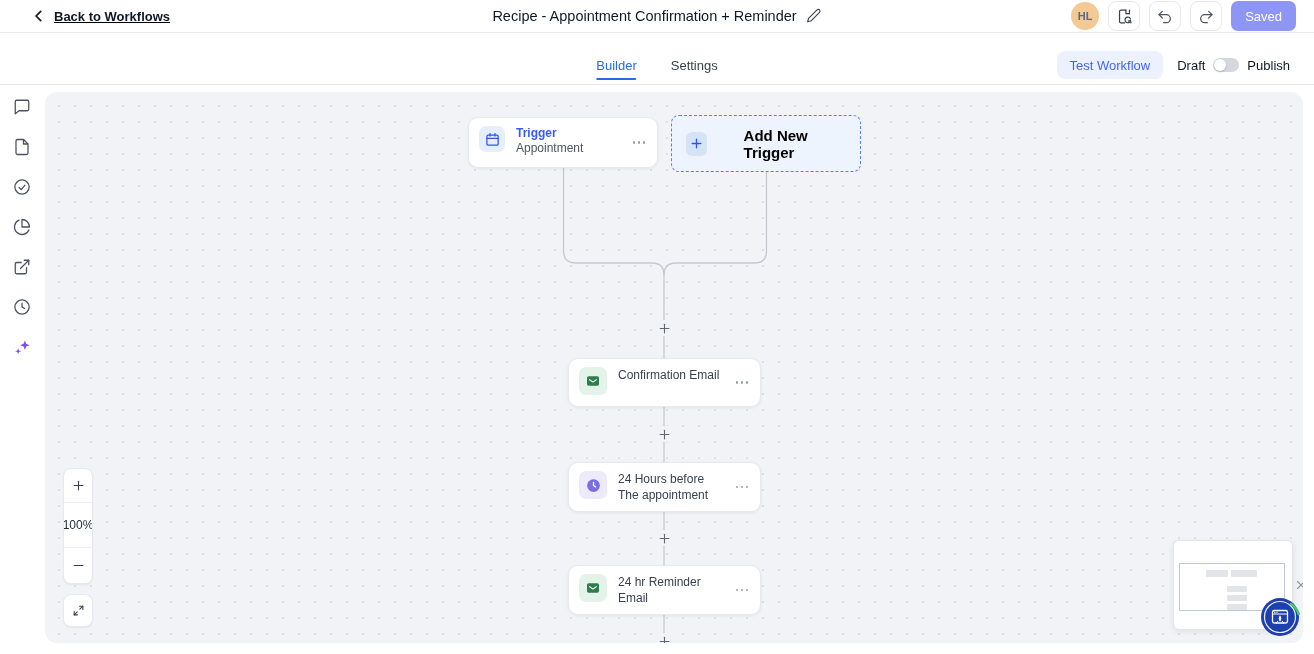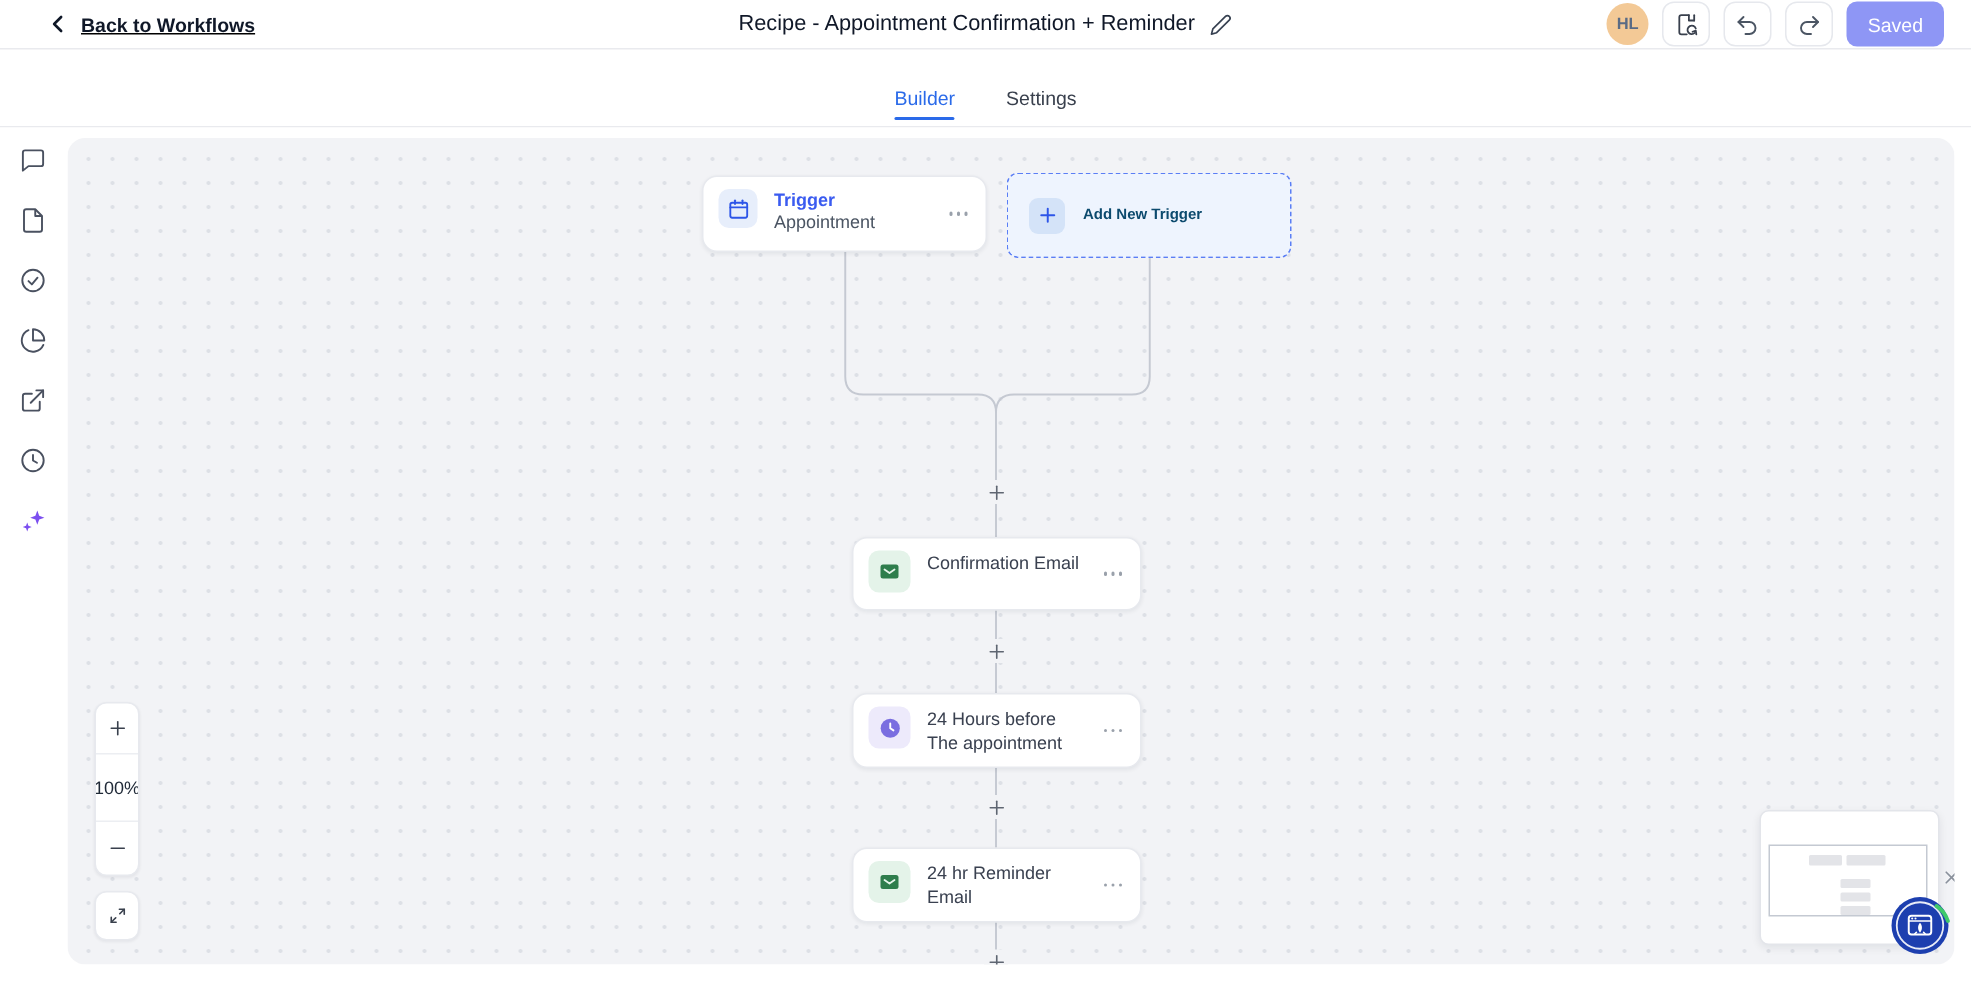--- a/index.html
+++ b/index.html
@@ -1,20 +1,20 @@
 <!DOCTYPE html>
 <html><head>
 <meta charset="utf-8">
 <style>
   * { margin:0; padding:0; box-sizing:border-box; }
   html,body { width:1314px; height:654px; background:#fff; font-family:"Liberation Sans","DejaVu Sans",sans-serif; overflow:hidden; }
   .header { position:absolute; top:0; left:0; width:1314px; height:33px; background:#fff; border-bottom:1px solid #e9eaee; display:flex; align-items:center;text-decoration:underline; }
   .back-btn { display:flex; align-items:center; gap:8px; margin-left:32px; cursor:pointer; }
   .back-btn span { font-size:13px; font-weight:700; color:#101828; }
-  .title-wrap { position:absolute; left:50%; transform:translateX(-50%); display:flex; align-items:flex-end; gap:10px; }
+  .title-wrap { position:absolute; left:50%; transform:translateX(-50%); display:flex; align-items:flex-start; gap:10px; }
   .title-wrap h1 { font-size:14.5px; font-weight:500; color:#101828; white-space:nowrap; }
   .hdr-right { position:absolute; right:18px; display:flex; align-items:center; gap:9px; }
   .avatar { width:28px; height:28px; border-radius:50%; background:#f3c996; color:#5a6b85; font-size:11px; font-weight:700; display:flex; align-items:center; justify-content:center; }
   .icon-btn { width:32px; height:30px; border:1px solid #e6e8ed; border-radius:8px; background:#fff; display:flex; align-items:center; justify-content:center; cursor:pointer; }
   .saved-btn { height:30px; padding:0 14px; border:none; border-radius:7px; background:#8e96f5; color:#fff; font-size:13px; cursor:default; }
   .tabbar { position:absolute; top:45px; left:0; width:1314px; height:40px; background:#fff; border-bottom:1px solid #e9eaee; }
   .tabs { position:absolute; left:50%; transform:translateX(-50%); height:40px; display:flex; gap:34px; align-items:center; }
   .tab { position:relative; font-size:13px; font-weight:500; color:#39404d; cursor:pointer; height:40px; display:flex; align-items:center; }
   .tab.active { color:#2a6ae9; }
   .tab.active::after { content:""; position:absolute; left:0; right:0; bottom:5px; height:2px; background:#2a6ae9; border-radius:2px; }
@@ -30,21 +30,21 @@
     background-image:radial-gradient(#dde0e6 1.3px, transparent 1.45px); background-size:16px 16px; background-position:6px 6px; }
   .conn-svg { position:absolute; left:0; top:0; pointer-events:none; }
   .node { position:absolute; background:#fff; border:1px solid #e7e9ee; border-radius:10px; box-shadow:0 1px 3px rgba(16,24,40,.07); display:flex; padding:8px 12px 8px 10px; gap:11px; cursor:pointer; }
   .node-icon { flex:0 0 auto; border-radius:7px; display:flex; align-items:center; justify-content:center; }
   .trigger-card { left:423px; top:25px; width:190px; height:51px; }
   .trigger-texts { display:flex; flex-direction:column; gap:1px; }
   .trigger-label { font-size:12px; font-weight:700; color:#3a5bf0; }
   .trigger-sub { font-size:12px; color:#4b5563; }
   .add-trigger { position:absolute; left:626px; top:23px; width:190px; height:57px; background:#eef4fe; border:1px dashed #5b7ef5; border-radius:8px; display:flex; align-items:center; padding:0 14px; gap:12px; cursor:pointer; }
   .add-plus { width:24px; height:24px; background:#d4e3f8; border-radius:6px; display:flex; align-items:center; justify-content:center; }
-  .add-label { font-size:10px; font-weight:700; color:#0c4a6e; }
+  .add-label { font-size:15px; font-weight:700; color:#000000;margin-left:25px; }
   .step-title { font-size:12px; color:#3a4150; line-height:1.35; }
   .more { margin-left:auto; display:flex; gap:2.5px; align-items:center; cursor:pointer; padding:4px 0; }
   .more i { width:2.5px; height:2.5px; border-radius:50%; background:#9aa1ab; }
   .plus-marker { position:absolute; width:16px; height:16px; background:#f2f3f6; display:flex; align-items:center; justify-content:center; cursor:pointer; }
   .zoom-stack { position:absolute; left:18px; top:376px; width:30px; background:#fff; border:1px solid #e7e9ee; border-radius:8px; box-shadow:0 1px 2px rgba(16,24,40,.06); overflow:hidden; }
   .zoom-cell { display:flex; align-items:center; justify-content:center; cursor:pointer; color:#39404d; }
   .zoom-cell + .zoom-cell { border-top:1px solid #eceef2; }
   .zc-plus { height:33px; } .zc-level { height:45px; font-size:12px; font-weight:500; color:#1f2937; } .zc-minus { height:36px; }
   .fs-btn { position:absolute; left:18px; top:502px; width:30px; height:33px; background:#fff; border:1px solid #e7e9ee; border-radius:8px; display:flex; align-items:center; justify-content:center; cursor:pointer; box-shadow:0 1px 2px rgba(16,24,40,.06); }
   .minimap { position:absolute; left:1128px; top:448px; width:120px; height:90px; background:#fff; border:1px solid #e3e5ea; border-radius:6px; box-shadow:0 2px 6px rgba(16,24,40,.08); cursor:pointer; }
@@ -94,20 +94,30 @@
     </div>
     <button class="saved-btn">Saved</button>
   </div>
 </div>
 
 <div class="tabbar">
   <div class="tabs">
     <div class="tab active">Builder</div>
     <div class="tab">Settings</div>
   </div>
+  <div class="tabbar-right">
+    <button class="test-btn">Test Workflow</button>
+    <div class="toggle-group">
+      <span>Draft</span>
+      <div class="switch">
+          <div class="knob"></div>
+        </div>
+      <span>Publish</span>
+    </div>
+  </div>
 </div>
 
 <div class="side-rail">
   <div class="rail-icon">
     <svg width="18" height="18" viewBox="0 0 24 24" fill="none" stroke="#4a5160" stroke-width="1.7" stroke-linejoin="round">
         <path d="M21 15a2 2 0 0 1-2 2H8l-5 4V5a2 2 0 0 1 2-2h14a2 2 0 0 1 2 2z"></path>
       </svg>
   </div>
   <div class="rail-icon">
     <svg width="18" height="18" viewBox="0 0 24 24" fill="none" stroke="#4a5160" stroke-width="1.7" stroke-linejoin="round">

